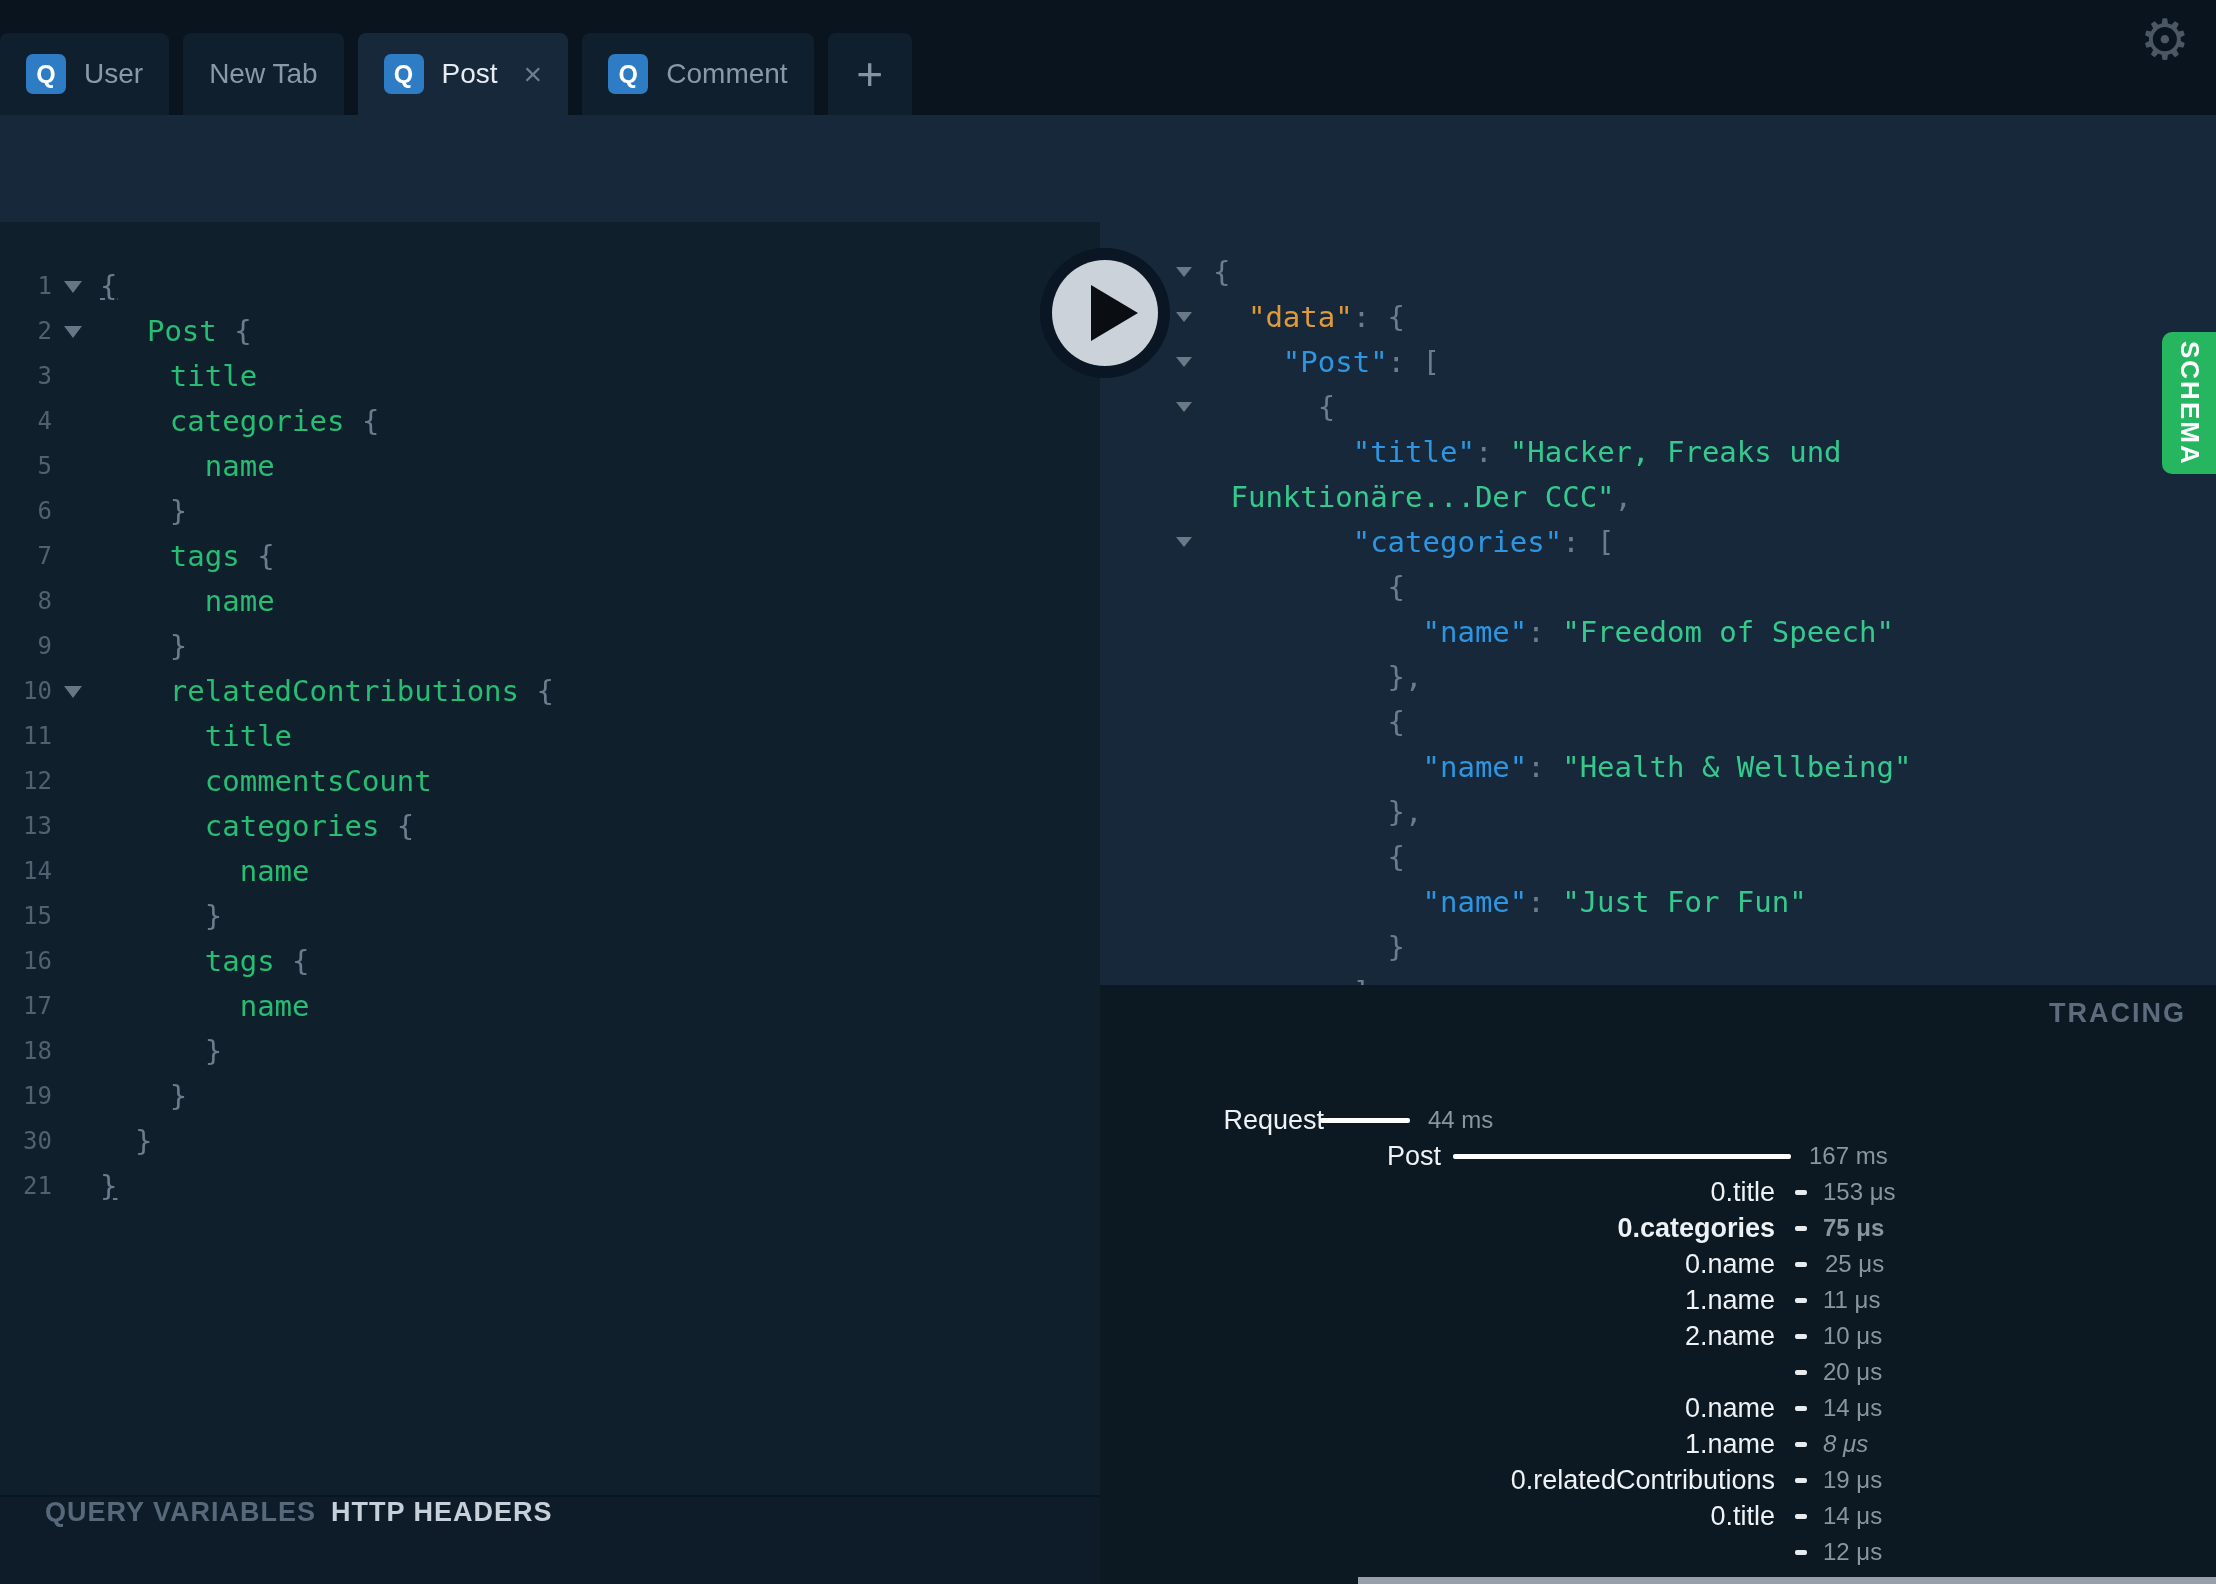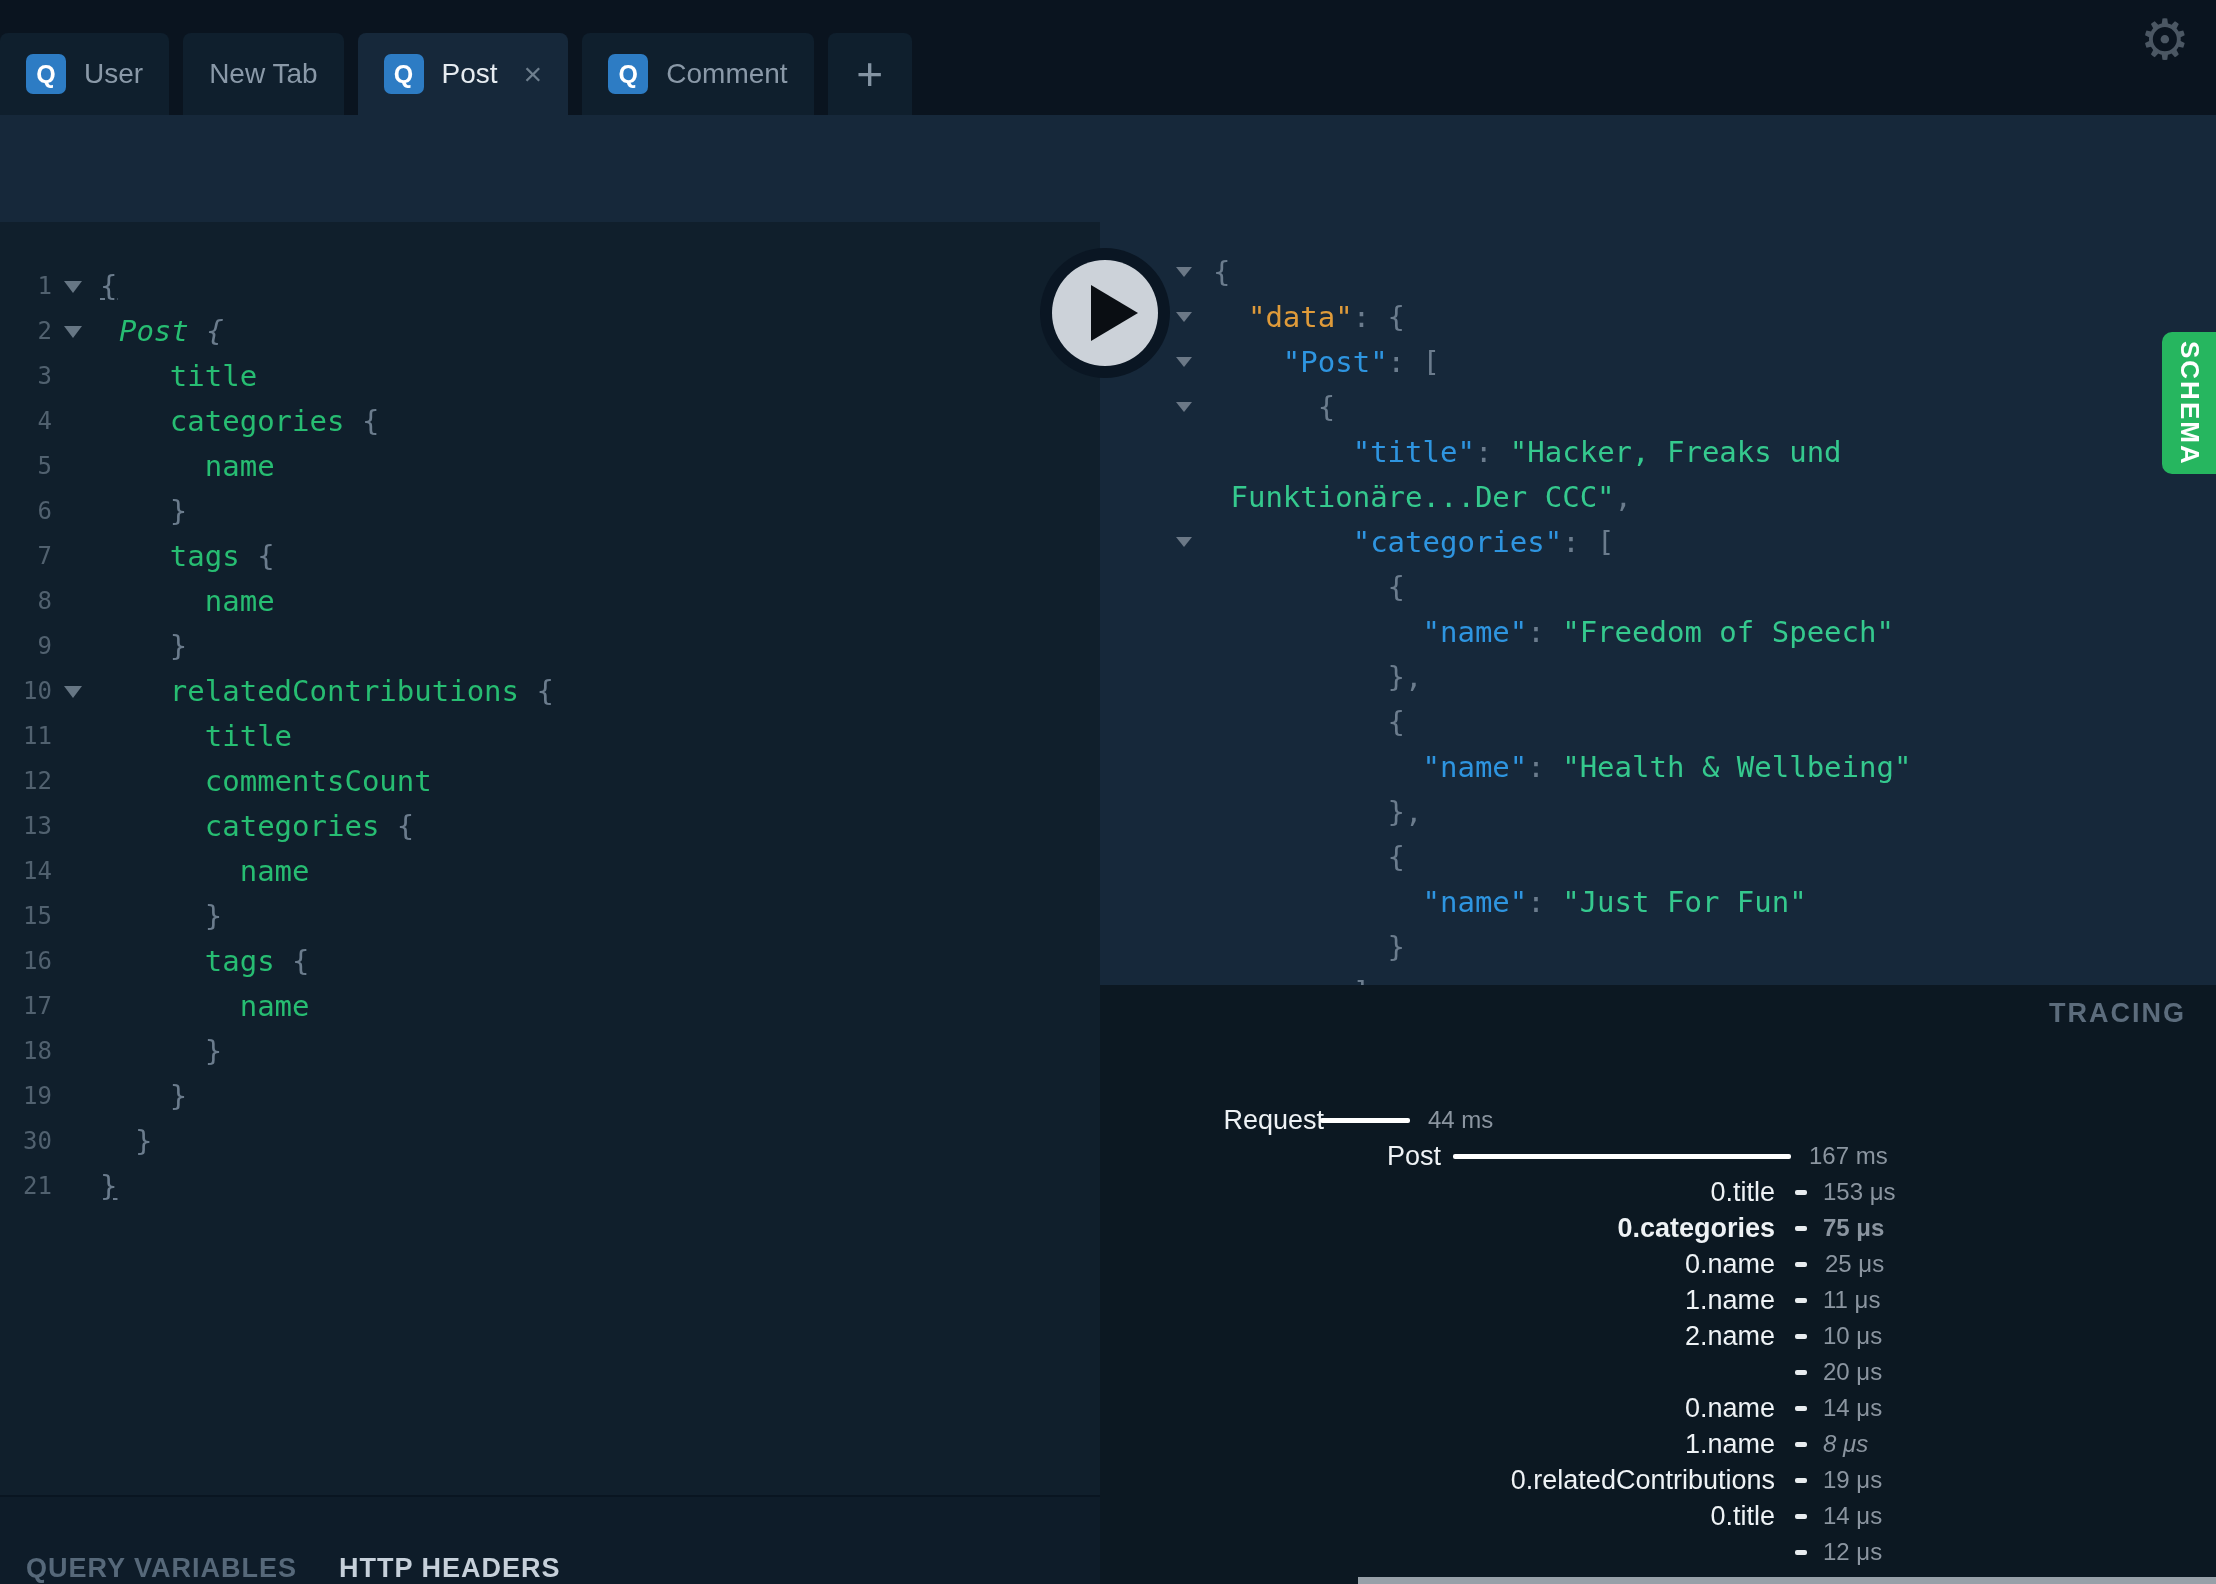--- a/index.html
+++ b/index.html
@@ -67,22 +67,22 @@
                  letter-spacing:2px;color:#5c6c7c;cursor:pointer;}
   .trow{position:absolute;left:0;width:1116px;height:36px;}
   .trow-label{position:absolute;top:0;height:36px;line-height:36px;text-align:right;
               color:#eef2f5;font-size:27px;}
   .trow-bar{position:absolute;height:5px;top:16px;background:#ffffff;border-radius:2px;}
   .trow-dash{position:absolute;width:12px;height:5px;top:16px;background:#e8ecef;border-radius:2px;}
   .trow-value{position:absolute;top:0;height:36px;line-height:36px;color:#8b95a0;font-size:24px;}
   .hscrollbar{position:absolute;left:1358px;top:1577px;width:858px;height:7px;background:#97a0a8;}
   
   .footer{position:absolute;left:0;top:1495px;width:1100px;height:89px;background:#0e1c29;
-          border-top:2px solid #091521;box-sizing:border-box;display:flex;align-items:flex-end;
-          gap:42px;padding-left:26px;}
+          border-top:2px solid #091521;box-sizing:border-box;display:flex;align-items:flex-start;
+          gap:15px;padding-left:45px;}
   .footer .qv{color:#566879;font-size:27px;font-weight:bold;letter-spacing:1px;cursor:pointer;}
   .footer .hh{color:#c6d0da;font-size:27px;font-weight:bold;letter-spacing:1px;cursor:pointer;}
 </style>
 </head>
 <body>
 
 <div class="tabbar">
   <div class="tabs">
       <div class="tab">
         <span class="qbadge">Q</span>
@@ -112,21 +112,21 @@
     <input class="urlinput" value="http://localhost:4000/" style="">
     <span class="refresh">↺</span>
   </div>
   <div class="tbtn btn-copycurl">COPY CURL</div>
   <div class="tbtn btn-share">SHARE PLAYGROUND</div>
 </div>
 
 <div class="editor">
   <div class="lines">
       <div class="codeline"><span class="gutter-num">1</span><div class="fold" style="left: 64px;"></div><span class="code-text" style="left: 100px;"><span class="tok-punct tok-u">{</span></span></div>
-      <div class="codeline"><span class="gutter-num">2</span><div class="fold" style="left: 64px;"></div><span class="code-text" style="left: 84px; font-style: italic;"><span class="tok-sp">  </span><span class="tok-field">Post</span><span class="tok-punct"> {</span></span></div>
+      <div class="codeline"><span class="gutter-num">2</span><div class="fold" style="left: 64px;"></div><span class="code-text" style="left: 112px;"><span class="tok-sp">  </span><span class="tok-field">Post</span><span class="tok-punct"> {</span></span></div>
       <div class="codeline"><span class="gutter-num">3</span><span class="code-text" style="left: 100px;"><span class="tok-sp">    </span><span class="tok-field">title</span></span></div>
       <div class="codeline"><span class="gutter-num">4</span><span class="code-text" style="left: 100px;"><span class="tok-sp">    </span><span class="tok-field">categories</span><span class="tok-punct"> {</span></span></div>
       <div class="codeline"><span class="gutter-num">5</span><span class="code-text" style="left: 100px;"><span class="tok-sp">      </span><span class="tok-field">name</span></span></div>
       <div class="codeline"><span class="gutter-num">6</span><span class="code-text" style="left: 100px;"><span class="tok-punct">    }</span></span></div>
       <div class="codeline"><span class="gutter-num">7</span><span class="code-text" style="left: 100px;"><span class="tok-sp">    </span><span class="tok-field">tags</span><span class="tok-punct"> {</span></span></div>
       <div class="codeline"><span class="gutter-num">8</span><span class="code-text" style="left: 100px;"><span class="tok-sp">      </span><span class="tok-field">name</span></span></div>
       <div class="codeline"><span class="gutter-num">9</span><span class="code-text" style="left: 100px;"><span class="tok-punct">    }</span></span></div>
       <div class="codeline"><span class="gutter-num">10</span><div class="fold" style="left: 64px;"></div><span class="code-text" style="left: 100px;"><span class="tok-sp">    </span><span class="tok-field">relatedContributions</span><span class="tok-punct"> {</span></span></div>
       <div class="codeline"><span class="gutter-num">11</span><span class="code-text" style="left: 100px;"><span class="tok-sp">      </span><span class="tok-field">title</span></span></div>
       <div class="codeline"><span class="gutter-num">12</span><span class="code-text" style="left: 100px;"><span class="tok-sp">      </span><span class="tok-field">commentsCount</span></span></div>

